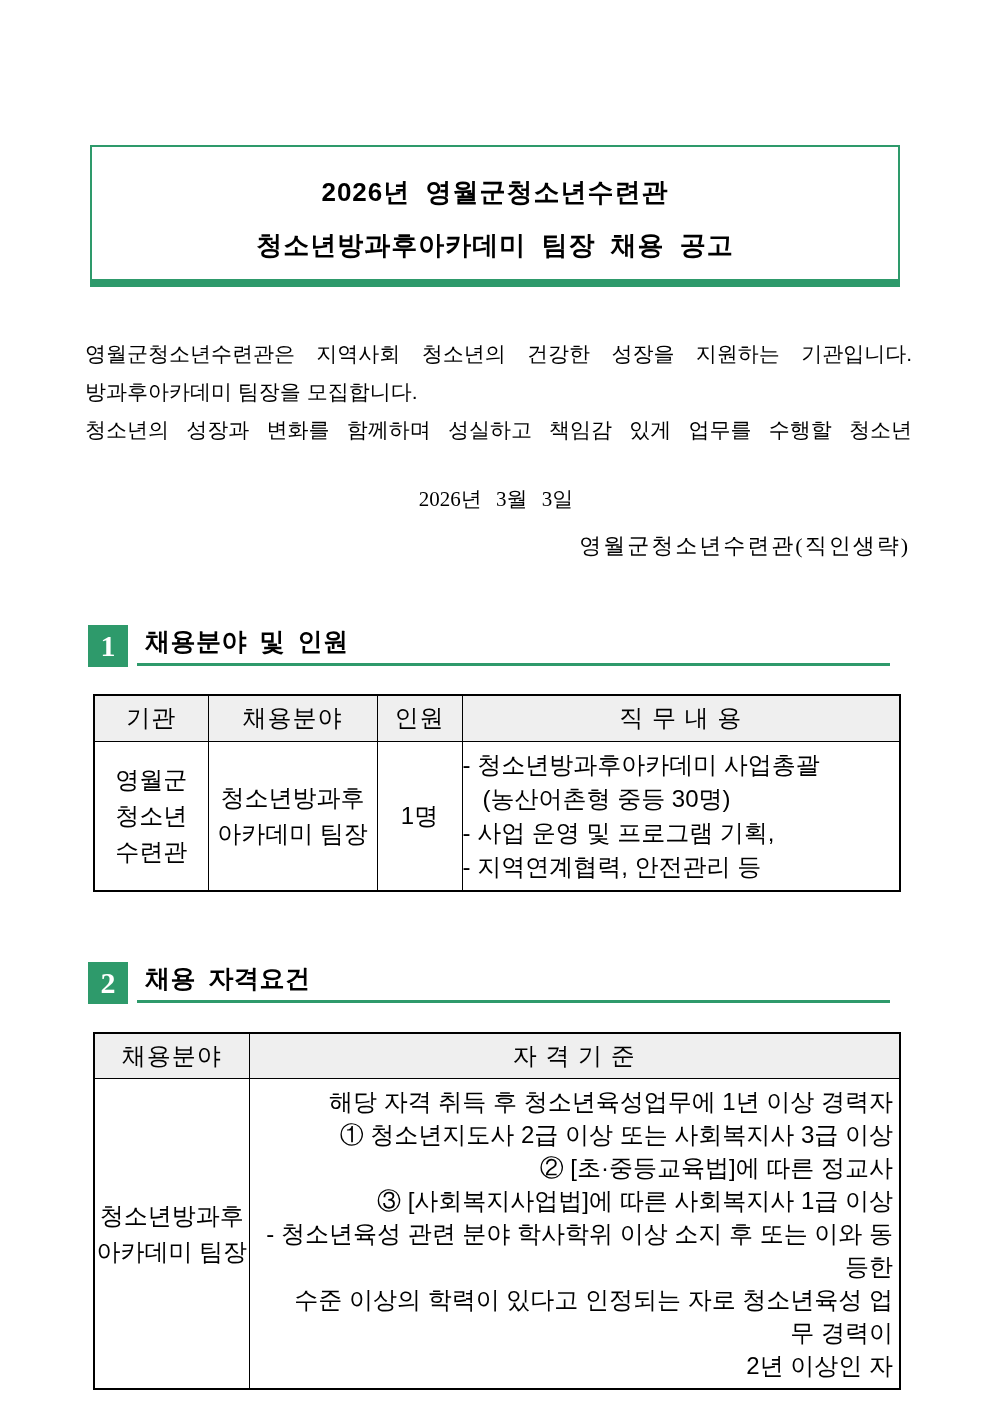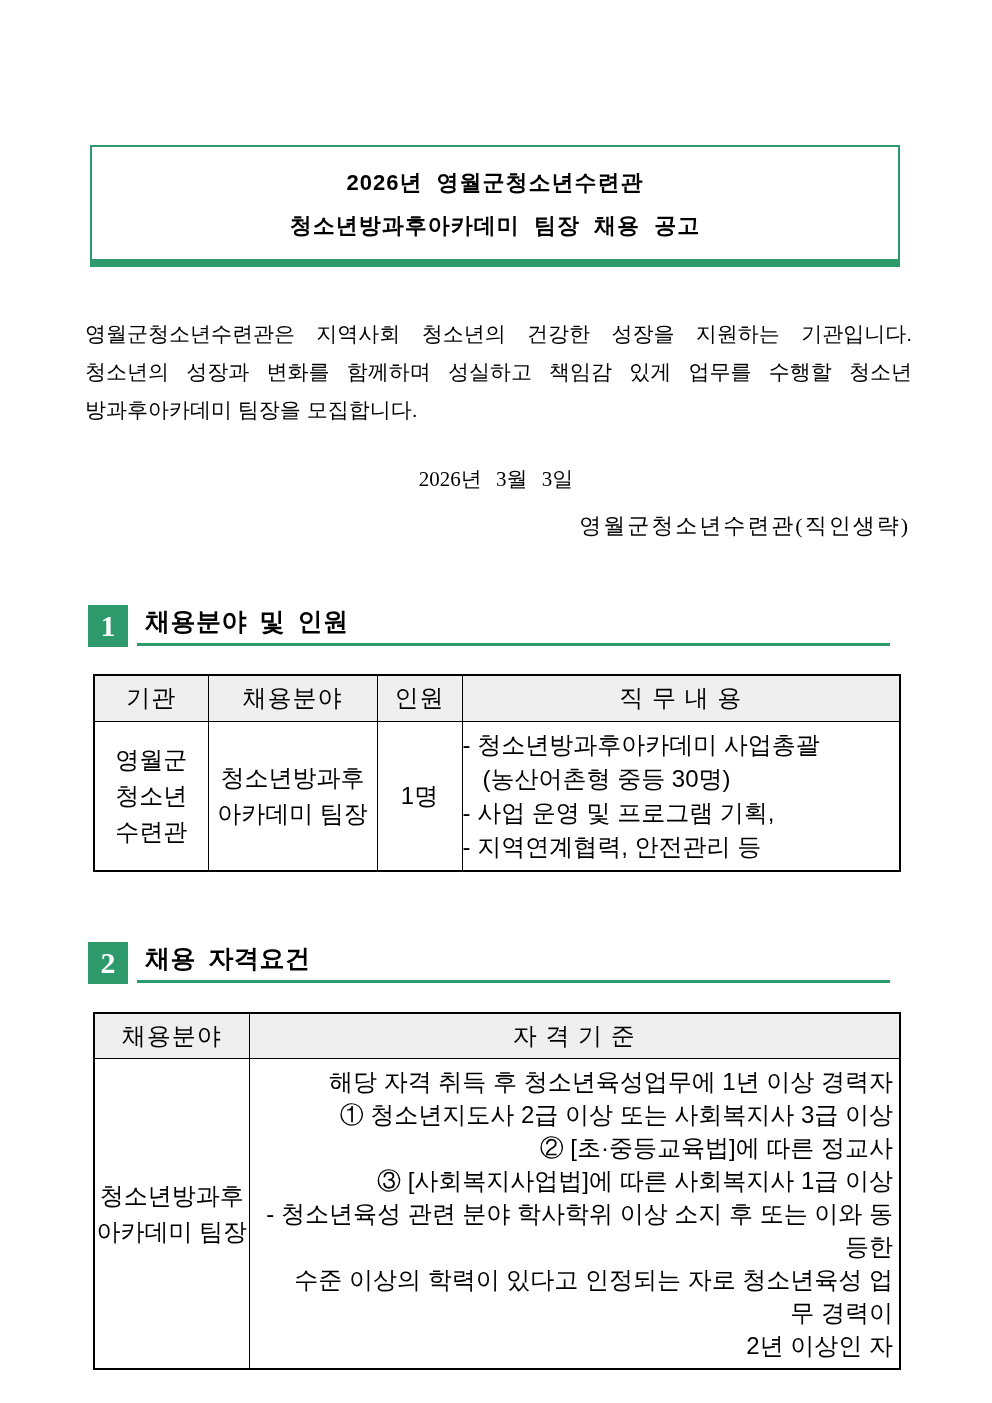--- a/index.html
+++ b/index.html
@@ -17,25 +17,26 @@
   .title-box {
     margin: 145px 0 0 90px;
     width: 810px;
     border: 2px solid #2E9A6B;
     border-bottom: 8px solid #2E9A6B;
     padding: 14px 0 12px 0;
     text-align: center;
     background: #ffffff;
   }
   .title-line {
-    font-size: 22px;
+    font-size: 26px;
     font-weight: bold;
     line-height: 43px;
     letter-spacing: 1px;
     word-spacing: 7px;
+    margin-top: 10px;
   }
 
   
   .intro {
     margin: 48px 80px 0 85px;
     font-size: 21px;
     line-height: 38px;
   }
   .intro-line { text-align: left; }
   .intro-line.justified { text-align: justify; text-align-last: justify; }
@@ -134,22 +135,22 @@
 </head>
 <body>
 
 <div class="title-box">
   <div class="title-line">2026년 영월군청소년수련관</div>
   <div class="title-line">청소년방과후아카데미 팀장 채용 공고</div>
 </div>
 
 <div class="intro">
   <div class="intro-line justified">영월군청소년수련관은 지역사회 청소년의 건강한 성장을 지원하는 기관입니다.</div>
+  <div class="intro-line">방과후아카데미 팀장을 모집합니다.</div>
   <div class="intro-line justified">청소년의 성장과 변화를 함께하며 성실하고 책임감 있게 업무를 수행할 청소년</div>
-  <div class="intro-line">방과후아카데미 팀장을 모집합니다.</div>
 </div>
 
 <div class="date-line">2026년 3월 3일</div>
 <div class="issuer-line">영월군청소년수련관(직인생략)</div>
 
 <div class="section-head first">
   <div class="num-box">1</div>
   <div class="head-rule">
     <span class="head-title">채용분야 및 인원</span>
   </div>

